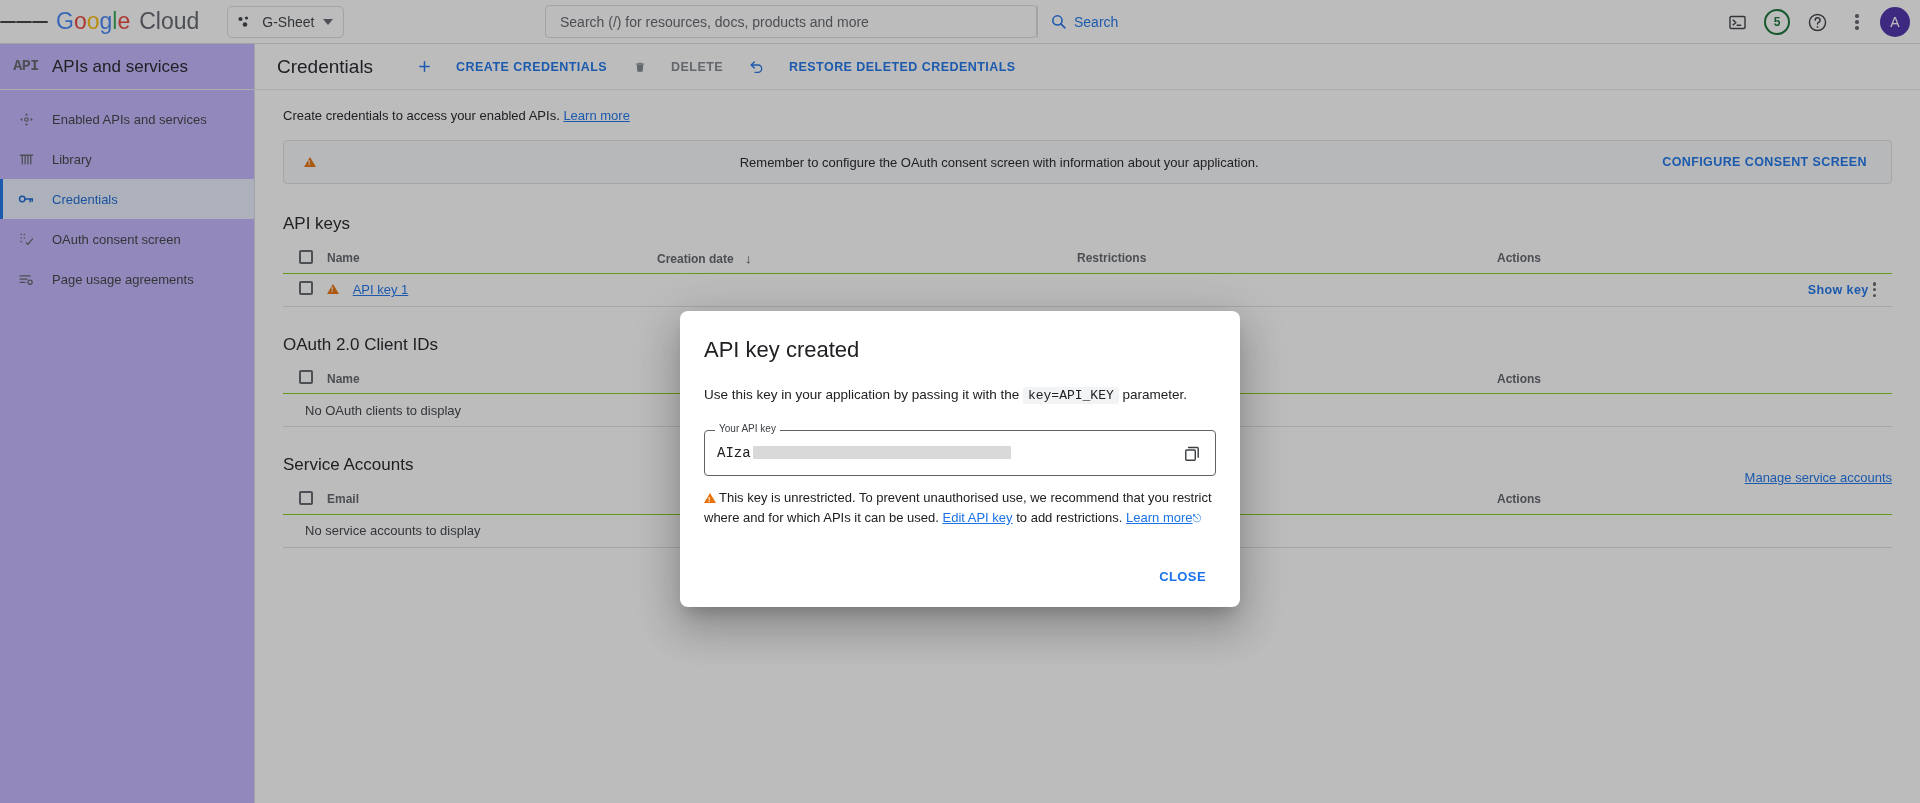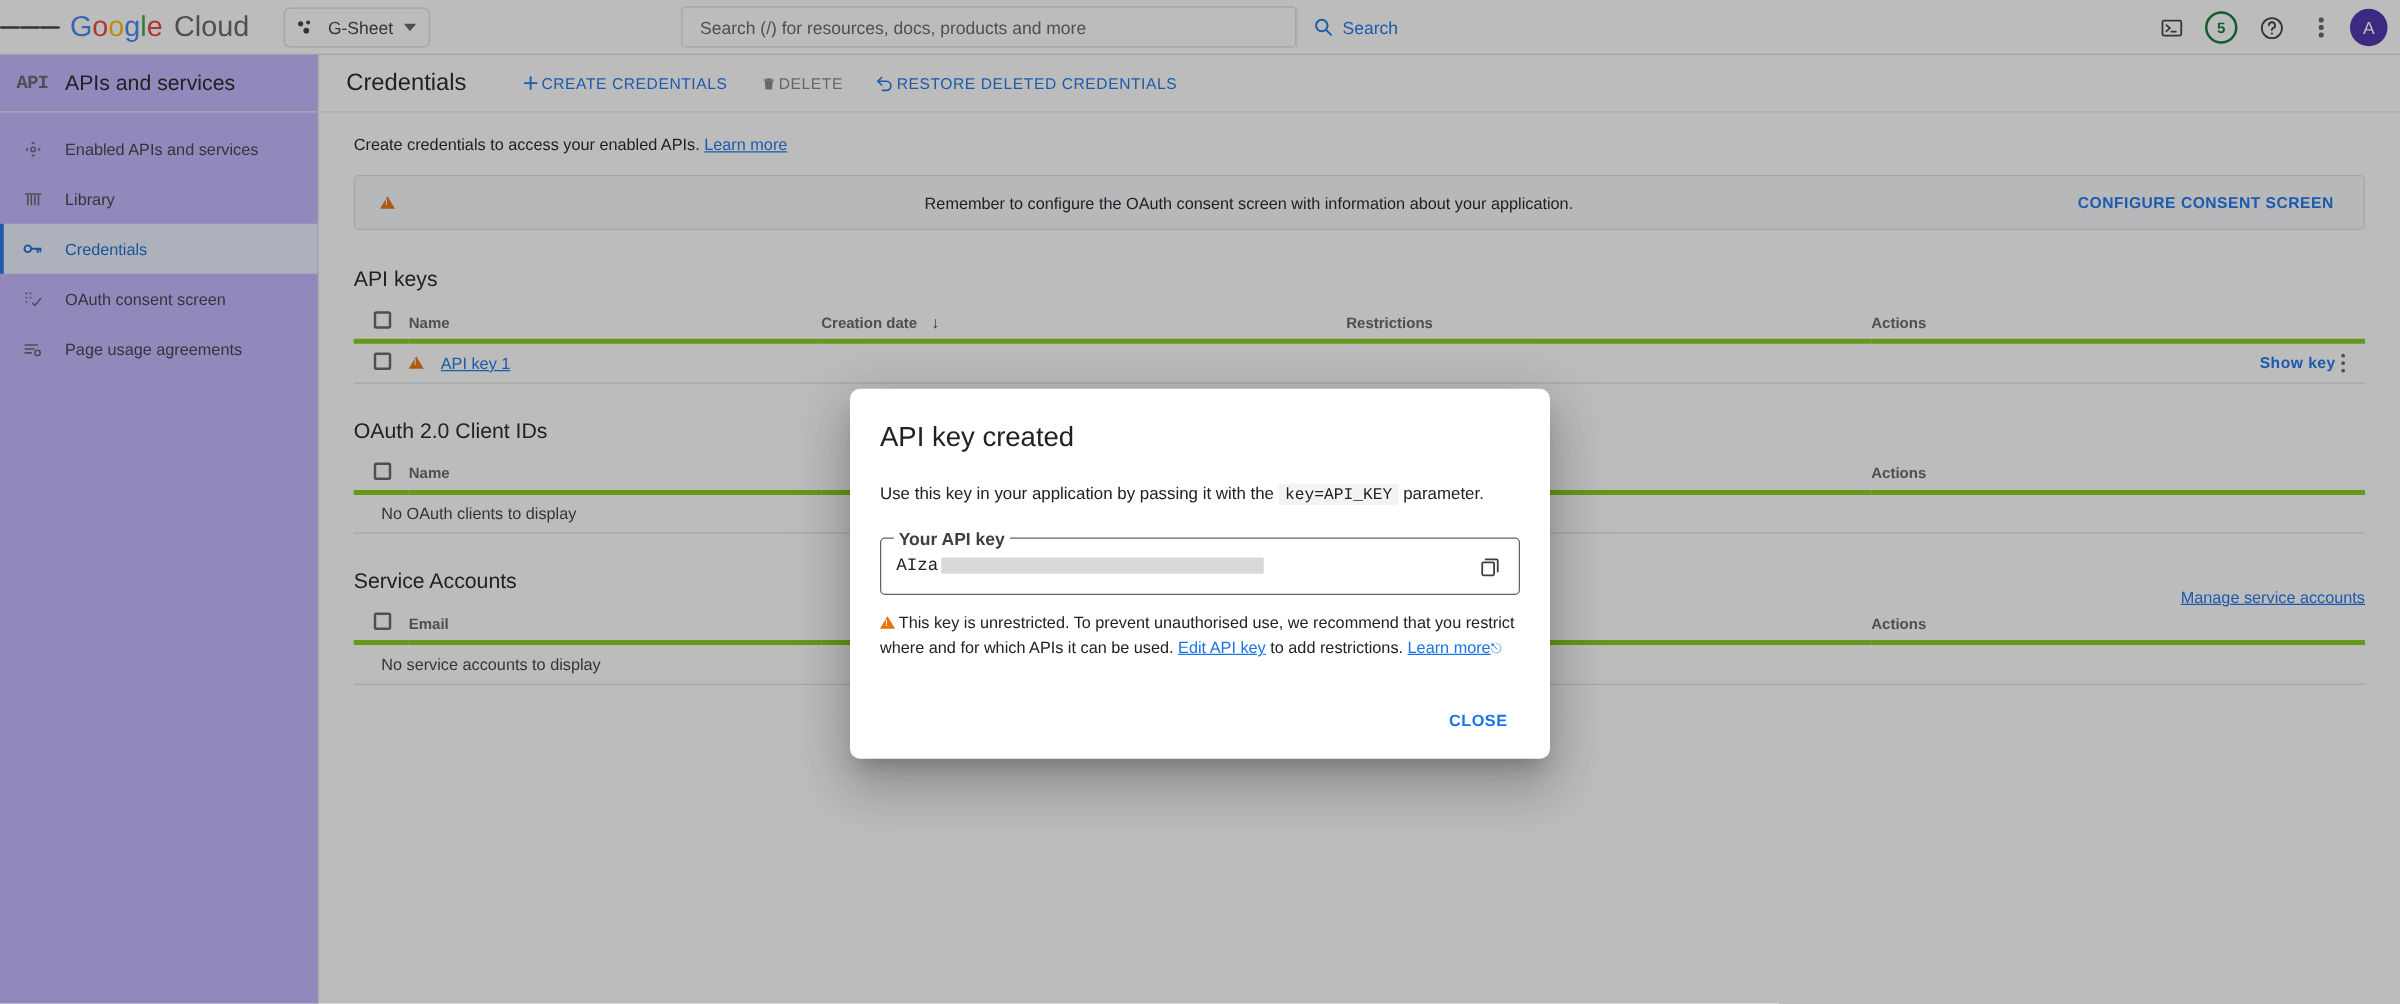--- a/index.html
+++ b/index.html
@@ -71,41 +71,41 @@
   .nav-item.selected { background:#e8f0fe; color:#1967d2; }
   .nav-item.selected .ico { color:#1967d2; }
   .nav-item.selected::before { content:""; position:absolute; left:0; top:0; bottom:0; width:3px; background:#1a73e8; }
   .nav-list { padding-top: 9px; }
 
   
   .main { position:absolute; top:44px; left:255px; right:0; bottom:0; background:#fff; overflow:hidden; }
   .page-head { height: 46px; display:flex; align-items:center; padding-left: 22px; border-bottom:1px solid #e8eaed; }
   .page-title { font-size: 19px; color:#202124; margin-right: 44px; }
   .act {
-    display:flex; align-items:center; gap:1px; font-size:12.5px; font-weight:400; letter-spacing:.45px;
+    display:flex; align-items:center; gap:24px; font-size:12.5px; font-weight:700; letter-spacing:.45px;
     color:#1a73e8; cursor:pointer; margin-right: 26px; text-transform:uppercase;
   }
   .act.disabled { color:#80868b; cursor:default; }
   .content { padding: 18px 28px 0 28px; }
   .lead { font-size: 13px; color:#202124; margin-bottom: 17px; }
   .lead a { color:#1a73e8; text-decoration: underline; }
   .banner {
     height: 44px; background:#f8f9fa; border:1px solid #e0e0e0; border-radius:4px;
     display:flex; align-items:center; padding: 0 14px 0 20px; margin-bottom: 30px;
   }
   .banner .btxt { font-size:13px; color:#202124; margin-left: 30px; flex:1;text-align:center; }
   .banner-btn {
     font-size:12.5px; font-weight:700; letter-spacing:.4px; color:#1a73e8; cursor:pointer;
     padding: 8px 10px; text-transform:uppercase;
   }
   .sec-title { font-size: 17px; color:#202124; margin: 0 0 10px 0; }
   table.gtbl { width: 100%; border-collapse: collapse; table-layout: fixed; }
   table.gtbl th {
     font-size: 12px; font-weight: 700; color:#5f6368; text-align:left;
-    height: 29px; border-bottom:4px solid #84cc16; padding: 0;
+    height: 29px; border-bottom:1px solid #84cc16; padding: 0;
   }
   table.gtbl td {
     font-size: 13px; color:#3c4043; height: 33px; border-bottom:1px solid #e0e0e0; padding: 0;
   }
   .cbcell { width: 44px; padding-left: 16px !important; }
   .cbox { width: 14px; height: 14px; border: 2px solid #5f6368; border-radius: 2px; display:inline-block; cursor:pointer; }
   .namecol { width: 330px; }
   .datecol { width: 420px; }
   .restrcol { width: 420px; }
   .actcol { text-align: right; padding-right: 16px !important; }
@@ -133,21 +133,21 @@
   .codechip {
     font-family:"Liberation Mono", monospace; font-size: 13px; background:#f1f3f4;
     padding: 1px 5px; border-radius: 3px; color:#202124;
   }
   .keyfield {
     position: relative; margin-top: 24px; height: 46px;
     border: 1px solid #5f6368; border-radius: 4px; display:flex; align-items:center; padding: 0 12px;
   }
   .keyfield .lbl {
     position:absolute; top: -8px; left: 10px; background:#fff; padding: 0 4px;
-    font-size: 14px; color:#3c4043; font-weight:700;
+    font-size: 10px; color:#3c4043; font-weight:400;
   }
   .keyval { font-family:"Liberation Mono", monospace; font-size: 14px; color:#202124; display:flex; align-items:center; }
   .redacted { display:inline-block; width: 258px; height: 13px; background:#d9d9d9; margin-left: 2px; border-radius: 1px; }
   .copy-ico { position:absolute; right: 13px; top: 13px; cursor:pointer; color:#3c4043; }
   .dlg-warn { margin-top: 12px; font-size: 13px; color:#202124; line-height: 1.55; }
   .dlg-warn a { color:#1a73e8; text-decoration: underline; }
   .warn-tri-sm { display:inline-block; width:0;height:0; border-left:6px solid transparent;border-right:6px solid transparent;border-bottom:10px solid #e8710a; position:relative; top:1px; margin-right:3px;}
   .warn-tri-sm::after { content:"!"; position:absolute; left:-2px; top:2px; font-size:7px; color:#fff; font-weight:700; }
   .dlg-actions { display:flex; justify-content:flex-end; margin-top: 32px; }
   .close-btn {

